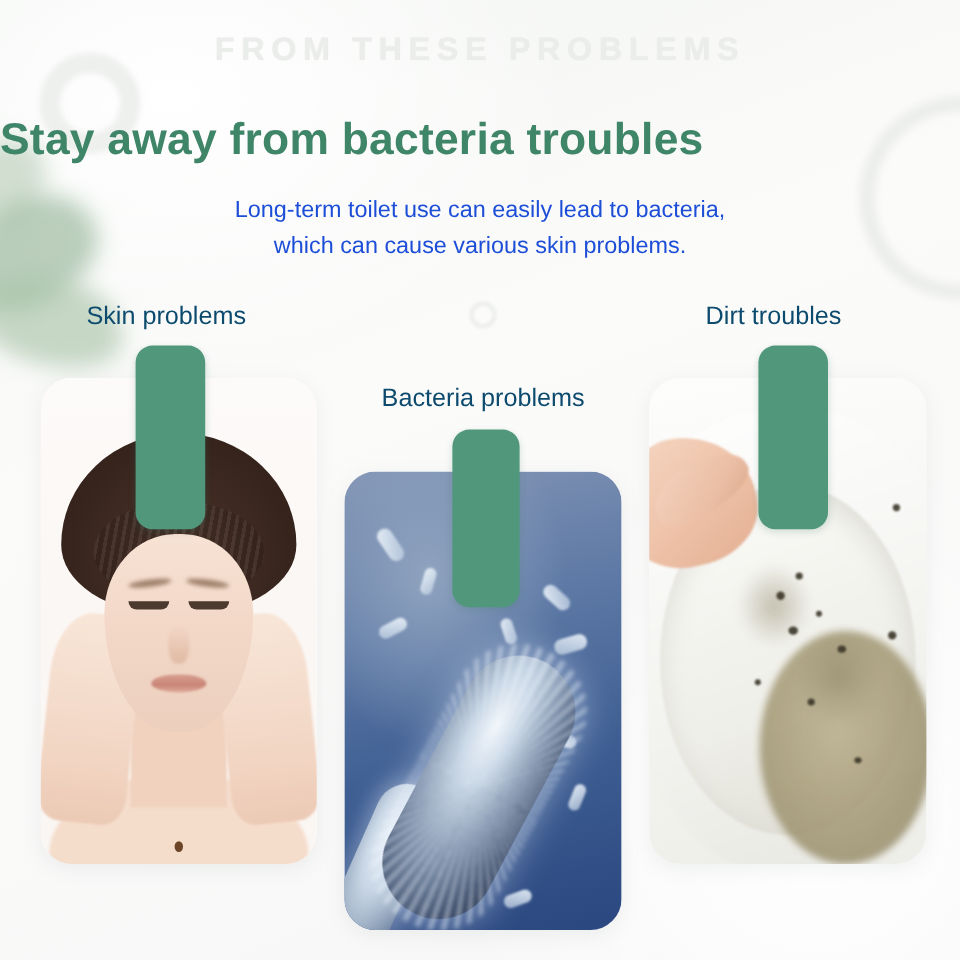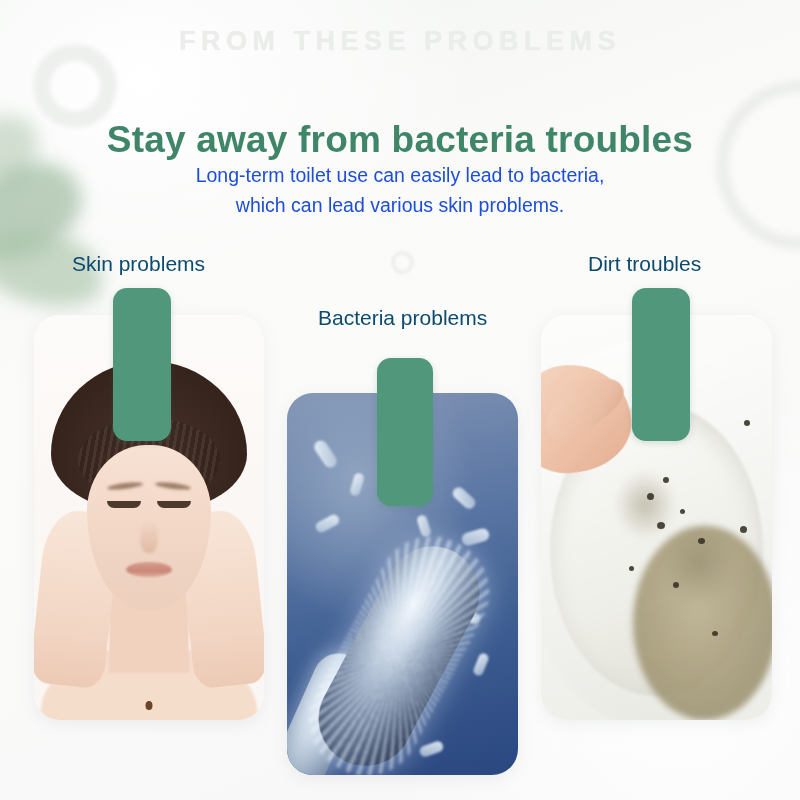--- a/index.html
+++ b/index.html
@@ -60,25 +60,23 @@
     font-size:27px; font-weight:bold;
     letter-spacing:5.5px;
     color:#ebedea;
     text-shadow:0 0 1px #e6e8e5;
     white-space:nowrap;
   }
 
   
   #headline {
     position:absolute; top:95px; left:0; width:100%;
-    text-align:center;
     font-size:37px; font-weight:bold;
     color:#3f8568;
     letter-spacing:.2px;
-    margin-top:24px;
   }
   #subtitle {
     position:absolute; top:160px; left:0; width:100%;
     text-align:center;
     font-size:19.5px; color:#1d4ed8; line-height:1.55;
   }
   #subtitle span { display:block; }
 
   
   .card {
@@ -229,21 +227,21 @@
   }
 
   
   .lbl {
     position:absolute;
     font-size:21px;
     color:#0c4a6e;
     white-space:nowrap;
   }
   #lbl-skin { left:72px;  top:252px; }
-  #lbl-bact { left:318px; top:306px; }
+  #lbl-bact { left:318px; top:320px; }
   #lbl-dirt { left:588px; top:252px; }
 
   .pill {
     position:absolute;
     background:#51977c;
     border-radius:14px;
     box-shadow:0 2px 6px rgba(60,120,100,.20);
   }
   #pill-skin { left:113px; top:288px; width:58px; height:153px; }
   #pill-bact { left:377px; top:358px; width:56px; height:148px; }
@@ -260,21 +258,21 @@
   <div class="leaf leaf-c"></div>
   <div class="leaf leaf-a"></div>
   <div class="leaf leaf-b"></div>
 </div>
 
 <div id="watermark">FROM THESE PROBLEMS</div>
 
 <h1 id="headline">Stay away from bacteria troubles</h1>
 <p id="subtitle">
   <span>Long-term toilet use can easily lead to bacteria,</span>
-  <span>which can lead various skin problems.</span>
+  <span>which can cause various skin problems.</span>
 </p>
 
 <div class="card" id="card-skin">
   <div class="photo ph-skin">
     <div class="shoulder"></div>
     <div class="neck"></div>
     <div class="hand l"></div>
     <div class="hand r"></div>
     <div class="skin-hair"></div>
     <div class="skin-face">

